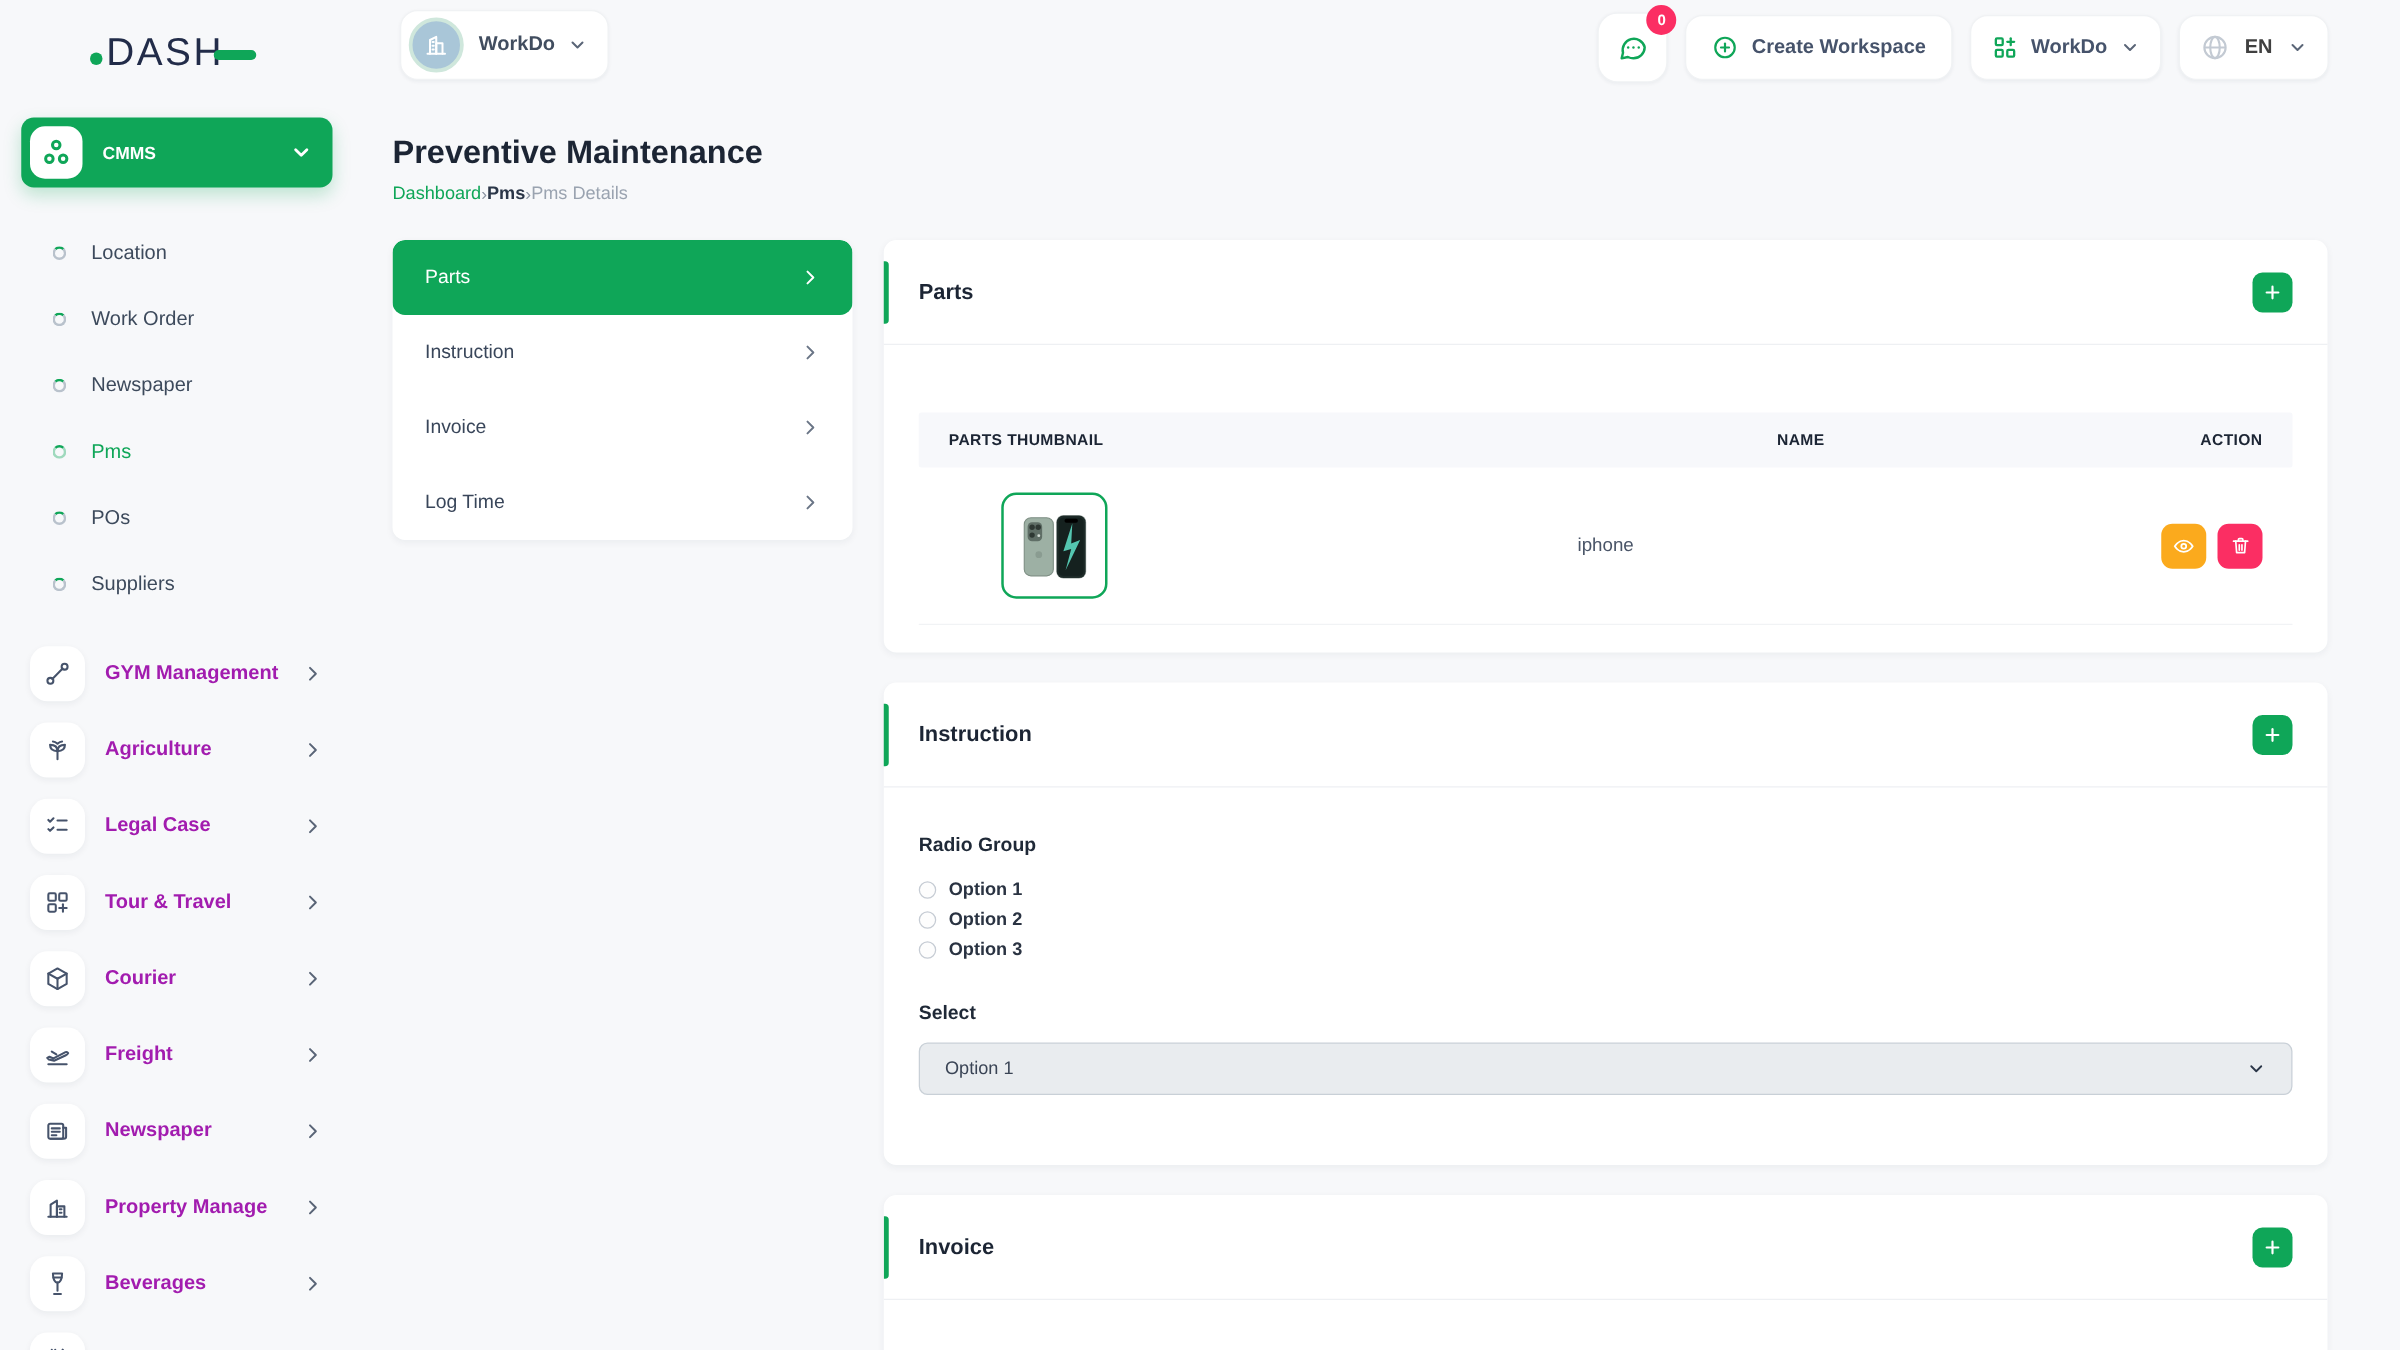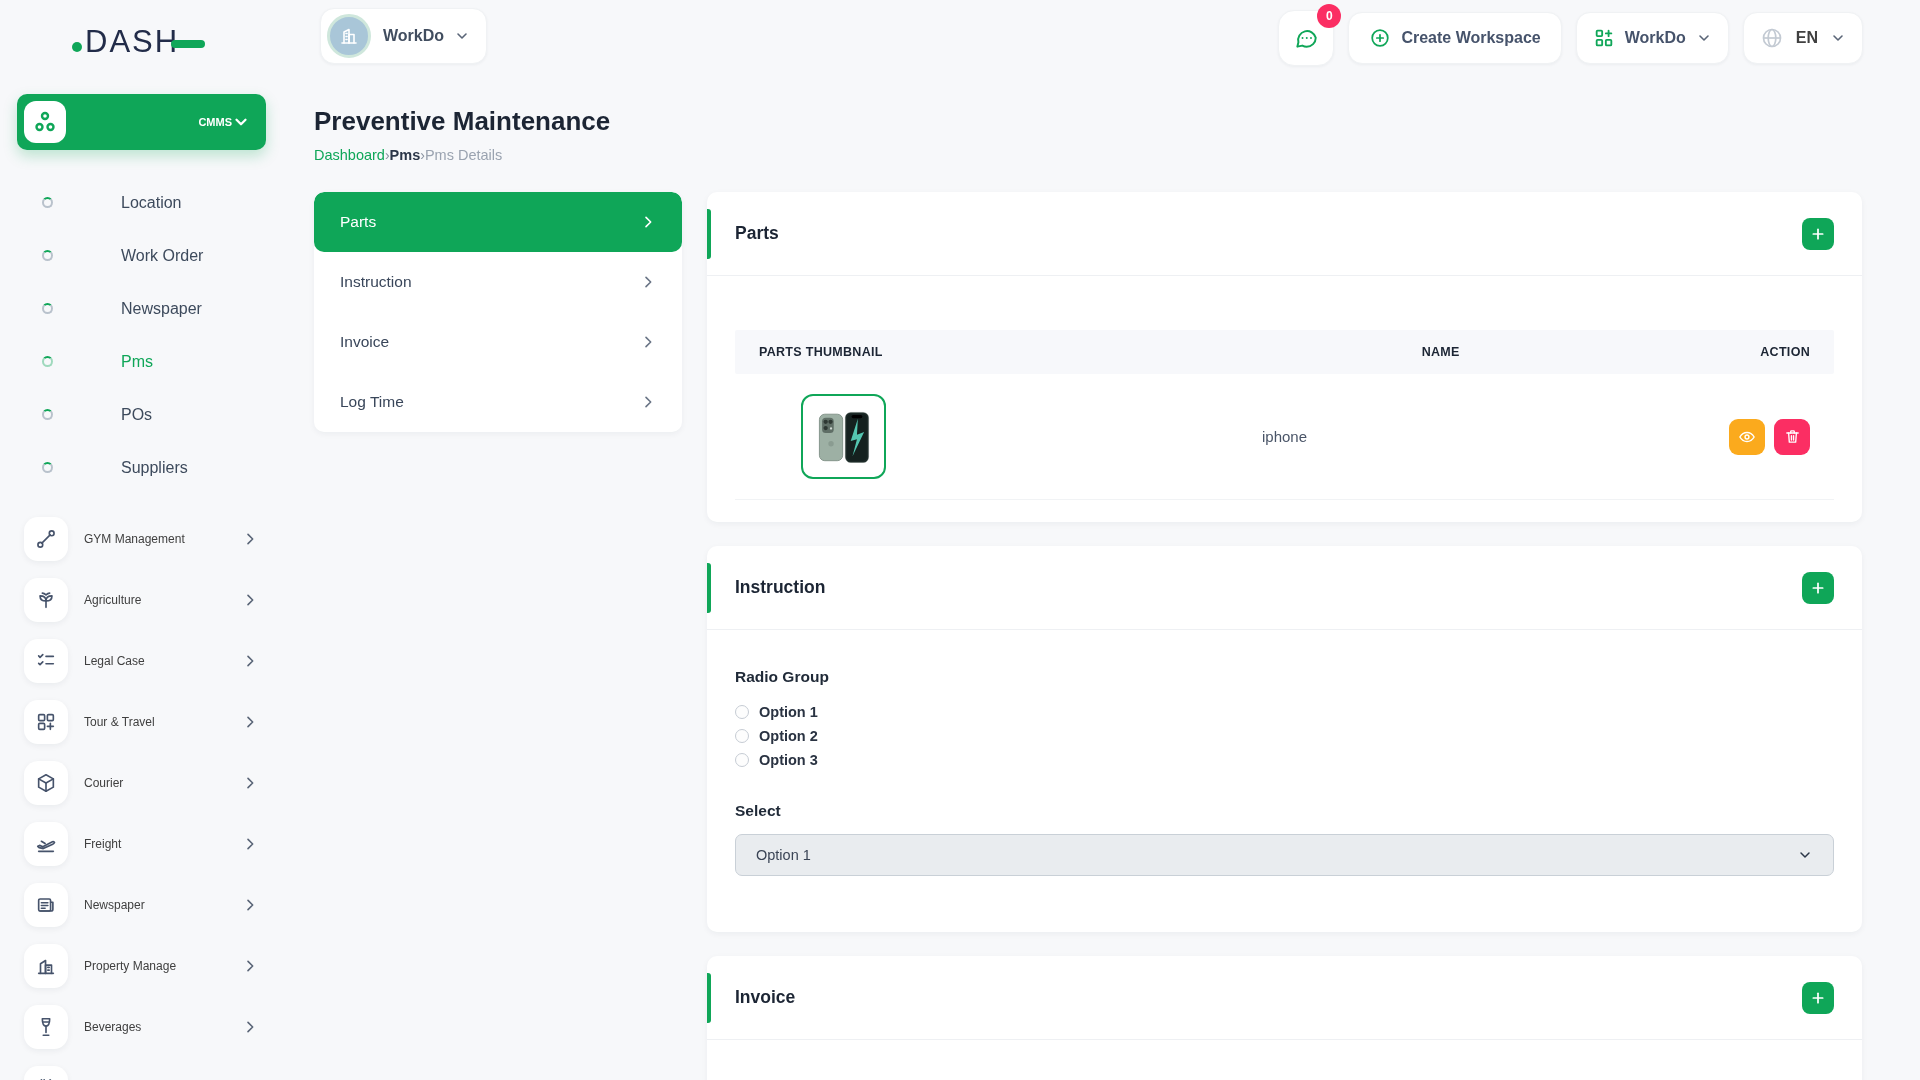--- a/index.html
+++ b/index.html
@@ -18,33 +18,33 @@
   .logo-dot { width:10px; height:10px; border-radius:50%; background:#0fa658; margin-right:3px; margin-top:10px; }
   .logo-text { font-size:31px; font-weight:400; letter-spacing:2px; color:#222c49; }
   .logo-dash { width:34px; height:8px; border-radius:4px; background:#0fa658; margin-left:-8px; margin-top:4px; }
 
   .cmms-btn {
     margin:34px 26px 0 17px; height:56px; background:#0fa658; border-radius:10px;
     display:flex; align-items:center; padding:0 16px 0 7px; cursor:pointer;
     box-shadow:0 6px 14px rgba(15,166,88,.25);
   }
   .cmms-icon-box { width:42px; height:42px; background:#ffffff; border-radius:12px; display:flex; align-items:center; justify-content:center; }
-  .cmms-btn .lbl { color:#fff; font-weight:700; font-size:11px; flex:1;text-align:right; }
+  .cmms-btn .lbl { color:#fff; font-weight:700; font-size:14px; margin-left:16px; flex:1; }
 
   .cmms-items { margin-top:26px; }
-  .cmms-item { display:flex; align-items:center; height:53px; padding-left:42px; cursor:pointer;gap:48px; }
+  .cmms-item { display:flex; align-items:center; height:53px; padding-left:42px; cursor:pointer; }
   .bullet { width:11px; height:11px; border-radius:50%; border:2.5px solid #b9c2cc; border-top-color:#0fa658; margin-right:20px; flex:0 0 auto; }
   .cmms-item .lbl { font-size:16px; color:#3d4a5c; }
   .cmms-item.active .lbl { color:#0fa658; }
   .cmms-item.active .bullet { border-color:#9fd9bd; border-top-color:#0fa658; }
 
   .modules { margin-top:14px; }
   .module { display:flex; align-items:center; height:61px; padding:0 34px 0 24px; cursor:pointer; }
   .module-icon { width:44px; height:44px; background:#ffffff; border-radius:14px; display:flex; align-items:center; justify-content:center; color:#46536b; box-shadow:0 2px 6px rgba(20,30,55,.06); flex:0 0 auto; }
-  .module .lbl { font-size:12px; font-weight:400; color:#404040; margin-left:16px; flex:1; }
+  .module .lbl { font-size:16px; font-weight:700; color:#a21caf; margin-left:16px; flex:1; }
   .chev { color:#5a6577; }
 
   
   .chip, .pill { background:#ffffff; border:1px solid #f0f2f4; box-shadow:0 1px 3px rgba(20,30,55,.05); border-radius:14px; display:flex; align-items:center; cursor:pointer; }
   .ws-chip { position:absolute; left:320px; top:8px; height:56px; padding:0 16px 0 6px; }
   .avatar { width:44px; height:44px; border-radius:50%; background:#a9c6d8; border:3px solid #cfe7dc; display:flex; align-items:center; justify-content:center; }
   .ws-chip .lbl { font-size:16px; font-weight:600; color:#414d5f; margin:0 10px 0 12px; }
 
   .top-right { position:absolute; right:57px; top:10px; display:flex; align-items:center; gap:14px; }
   .msg-btn { width:56px; height:56px; border-radius:16px; justify-content:center; position:relative; }

